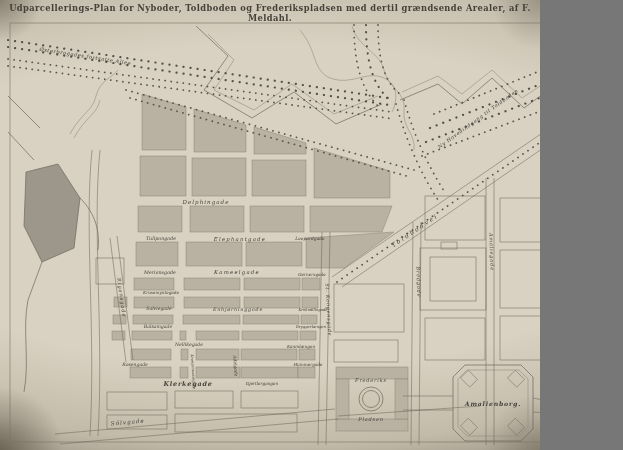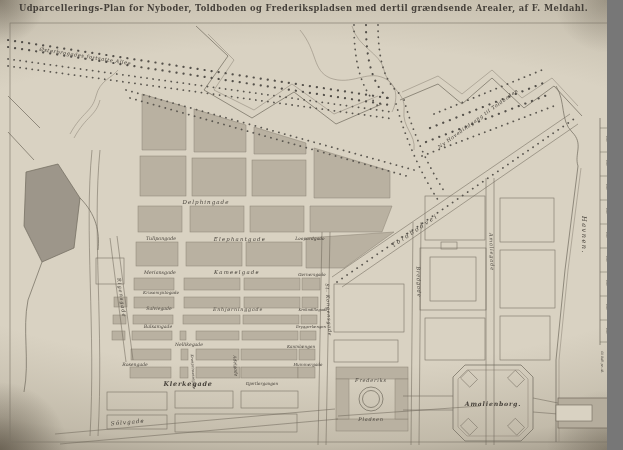--- a/index.html
+++ b/index.html
@@ -1,17 +1,17 @@
 <!DOCTYPE html>
 <html><head>
 <meta charset="utf-8">
 <style>
   html,body{margin:0;padding:0;background:#777;}
   .stage{
-    position:relative;width:607px;height:450px;overflow:hidden;
+    position:relative;width:540px;height:450px;overflow:hidden;
     background:
       radial-gradient(ellipse 120% 60% at 50% 46%, rgba(0,0,0,0) 60%, rgba(90,80,60,.18) 88%, rgba(70,60,45,.38) 100%),
       radial-gradient(circle at 0% 100%, rgba(60,52,40,.55) 0%, rgba(60,52,40,0) 9%),
       radial-gradient(circle at 0% 0%, rgba(60,52,40,.45) 0%, rgba(60,52,40,0) 6%),
       radial-gradient(circle at 100% 0%, rgba(60,52,40,.30) 0%, rgba(60,52,40,0) 7%),
       radial-gradient(circle at 100% 100%, rgba(60,52,40,.30) 0%, rgba(60,52,40,0) 8%),
       #d9d2c2;
     font-family:"DejaVu Serif", serif;
   }
   .title{

